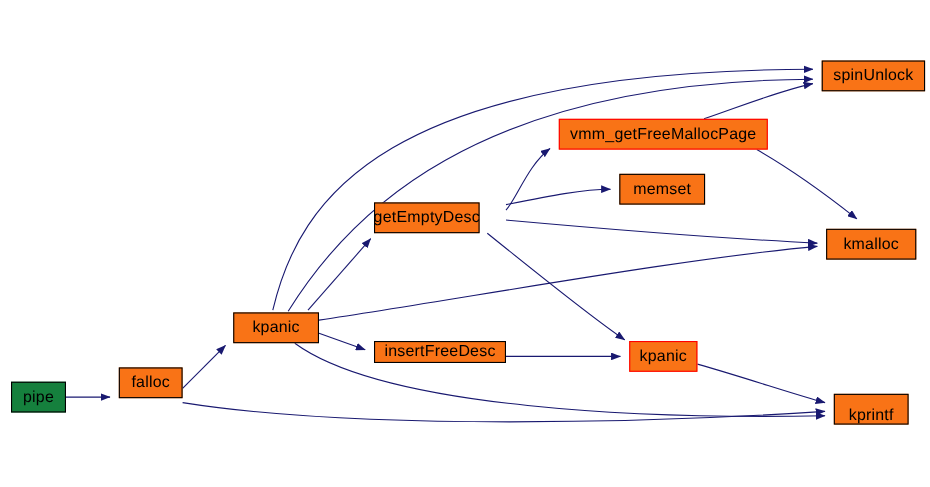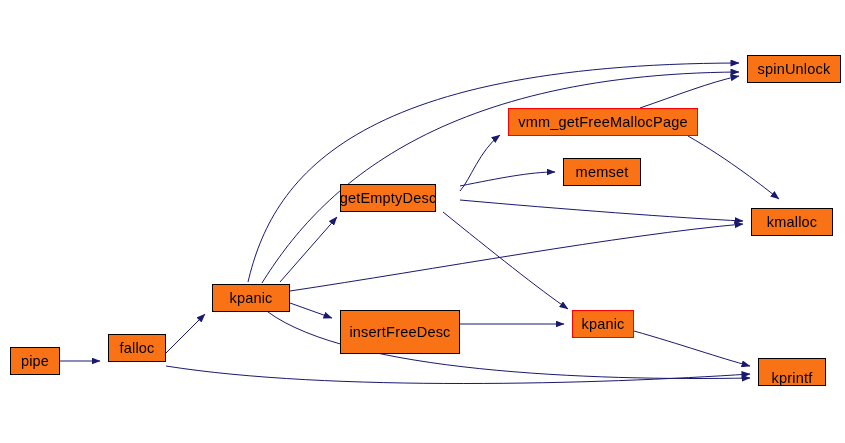--- a/index.html
+++ b/index.html
@@ -78,33 +78,33 @@
         <path d="M 460,200 C 560,209 680,218 743,221" fill="none" stroke="#191970" stroke-width="1" marker-end="url(#arrowhead)"></path>
         <path d="M 443,212 C 490,250 540,290 568,309" fill="none" stroke="#191970" stroke-width="1" marker-end="url(#arrowhead)"></path>
         <path d="M 640,108 C 675,96 710,82 739,76" fill="none" stroke="#191970" stroke-width="1" marker-end="url(#arrowhead)"></path>
         <path d="M 688,136 C 730,160 765,188 779,199" fill="none" stroke="#191970" stroke-width="1" marker-end="url(#arrowhead)"></path>
         <path d="M 460,324 L 564,324" fill="none" stroke="#191970" stroke-width="1" marker-end="url(#arrowhead)"></path>
         <path d="M 634,331 C 680,344 720,358 750,366" fill="none" stroke="#191970" stroke-width="1" marker-end="url(#arrowhead)"></path>
       </g>
   </svg>
 
   <div id="nodes-layer">
-      <div class="graph-node is-current" style="left: 10px; top: 347px; width: 50px; height: 28px; background: #f97316;">
+      <div class="graph-node is-current" style="left: 10px; top: 347px; width: 50px; height: 28px; background: #15803d;">
         <span class="node-label">pipe</span>
       </div>
       <div class="graph-node" style="left: 108px; top: 334px; width: 58px; height: 28px;">
         <span class="node-label">falloc</span>
       </div>
       <div class="graph-node" style="left: 212px; top: 284px; width: 78px; height: 28px;">
         <span class="node-label">kpanic</span>
       </div>
       <div class="graph-node" style="left: 340px; top: 184px; width: 96px; height: 28px;">
         <span class="node-label">getEmptyDesc</span>
       </div>
-      <div class="graph-node" style="left: 340px; top: 310px; width: 120px; height: 44px;">
+      <div class="graph-node" style="left: 340px; top: 310px; width: 120px; height: 20px;">
         <span class="node-label">insertFreeDesc</span>
       </div>
       <div class="graph-node is-highlight" style="left: 508px; top: 108px; width: 190px; height: 28px; border-color: rgb(255, 0, 0); justify-content: center;">
         <span class="node-label">vmm_getFreeMallocPage</span>
       </div>
       <div class="graph-node" style="left: 563px; top: 158px; width: 78px; height: 28px;">
         <span class="node-label">memset</span>
       </div>
       <div class="graph-node is-highlight" style="left: 572px; top: 310px; width: 62px; height: 28px; border-color: rgb(255, 0, 0);">
         <span class="node-label">kpanic</span>

